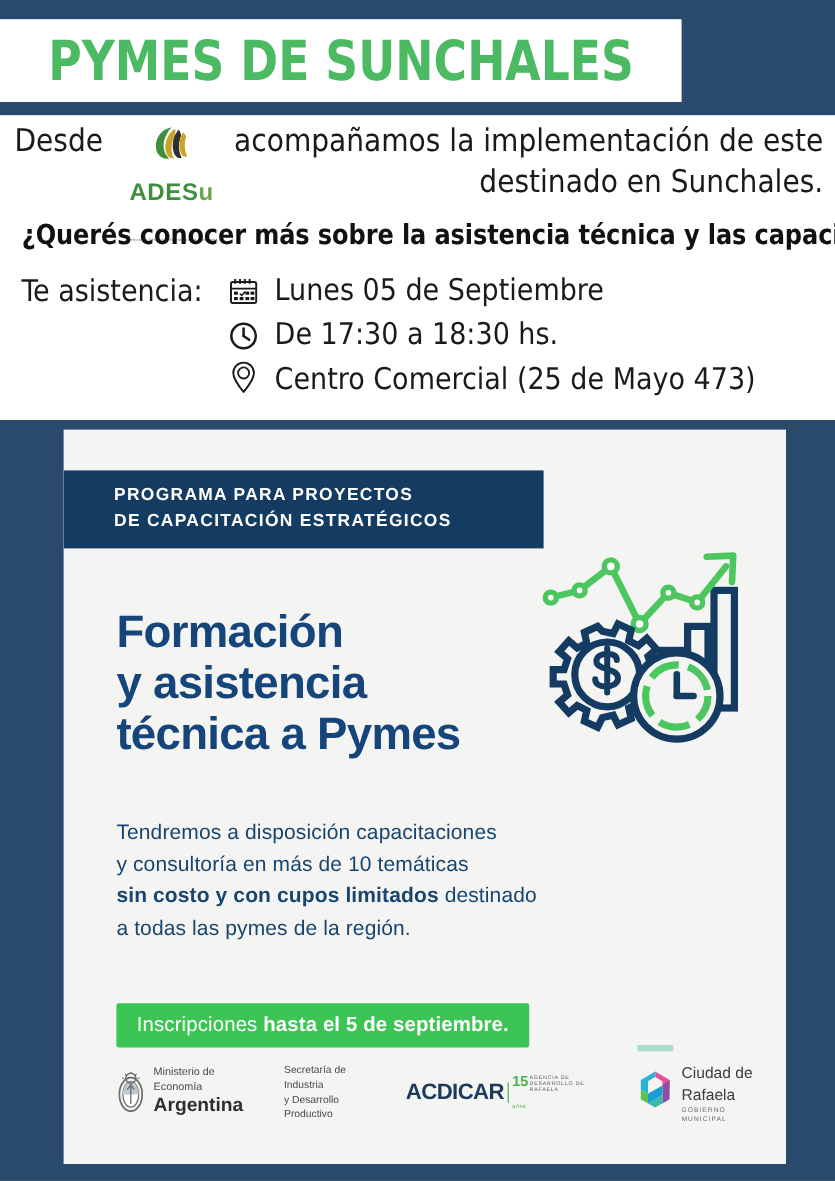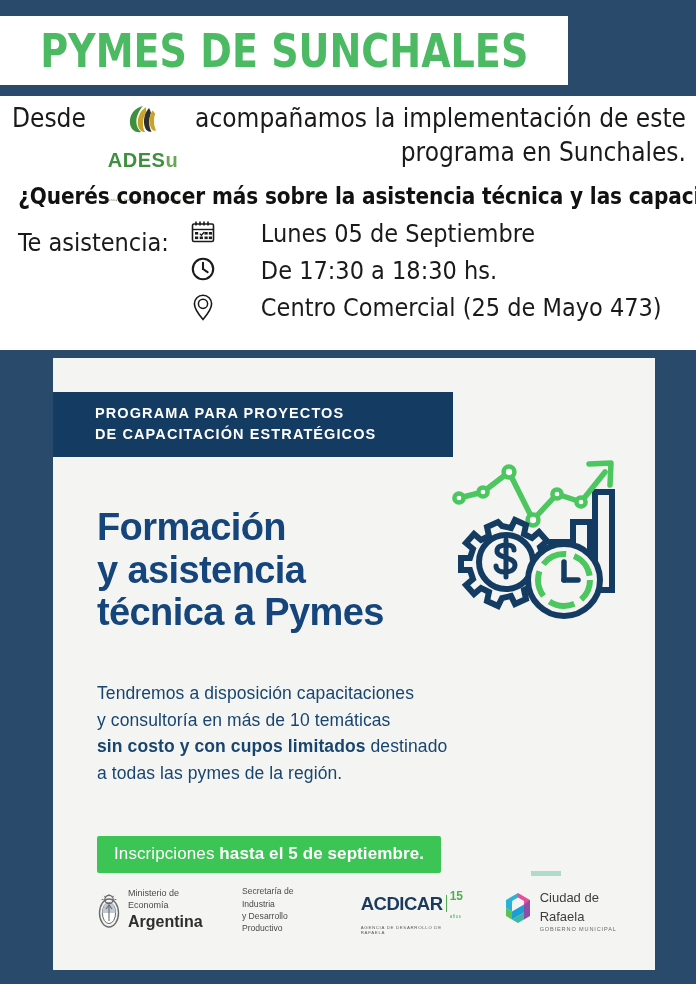--- a/index.html
+++ b/index.html
@@ -150,23 +150,22 @@
     font-size: 25px;
     color: #1a1a1a;
     padding-top: 9px;
     white-space: nowrap;
   }
 
   .event-rows { margin-left: 14px; }
 
   .event-row {
     display: flex;
-    align-items: flex-start;
+    align-items: flex-end;
     height: 37px;
-    gap: 32px;
   }
   .event-icon {
     width: 40px;
     display: flex;
     justify-content: center;
     align-items: center;
     flex: none;
   }
   .event-text {
     font-family: "Liberation Sans Narrow", "DejaVu Sans Condensed", "Liberation Sans", sans-serif;
@@ -304,21 +303,21 @@
   .logo-secretaria {
     margin-left: 34px;
     font-size: 8.6px;
     color: #4a4a4a;
     line-height: 1.45;
   }
 
   .logo-acdicar {
     margin-left: 40px;
     display: flex;
-    flex-direction: column;
+    flex-direction: row;
   }
   .acdicar-row {
     display: flex;
     align-items: center;
   }
   .acdicar-word {
     font-size: 18.5px;
     font-weight: bold;
     color: #1b3a5c;
     letter-spacing: -0.5px;
@@ -390,21 +389,21 @@
           <path d="M25.5 6.5 C22.5 11 21.8 17.5 23.5 22.8 C24.6 26 27 27.6 29 26.2 C26.6 21.8 26.4 14.2 28.2 9.8 C27.5 8.5 26.6 7.4 25.5 6.5 Z" fill="#c9a227"></path>
         </svg>
       </span>
       <span class="adesu-word"><span>ADES</span><span class="u-low">u</span></span>
       <span class="adesu-tag">Agencia de Desarrollo Económico de Sunchales</span>
     </span>
 
     <span>acompañamos la implementación de este</span>
   </div>
 
-  <div class="intro-second">programa en Sunchales.</div>
+  <div class="intro-second">destinado en Sunchales.</div>
 
   <div class="question-line">¿Querés conocer más sobre la asistencia técnica y las capacitaciones?</div>
 
   <div class="event-block">
     <div class="te-esperamos">Te asistencia:</div>
     <div class="event-rows">
 
       <div class="event-row">
         <span class="event-icon">
           <svg width="26" height="26" viewBox="0 0 26 26">

